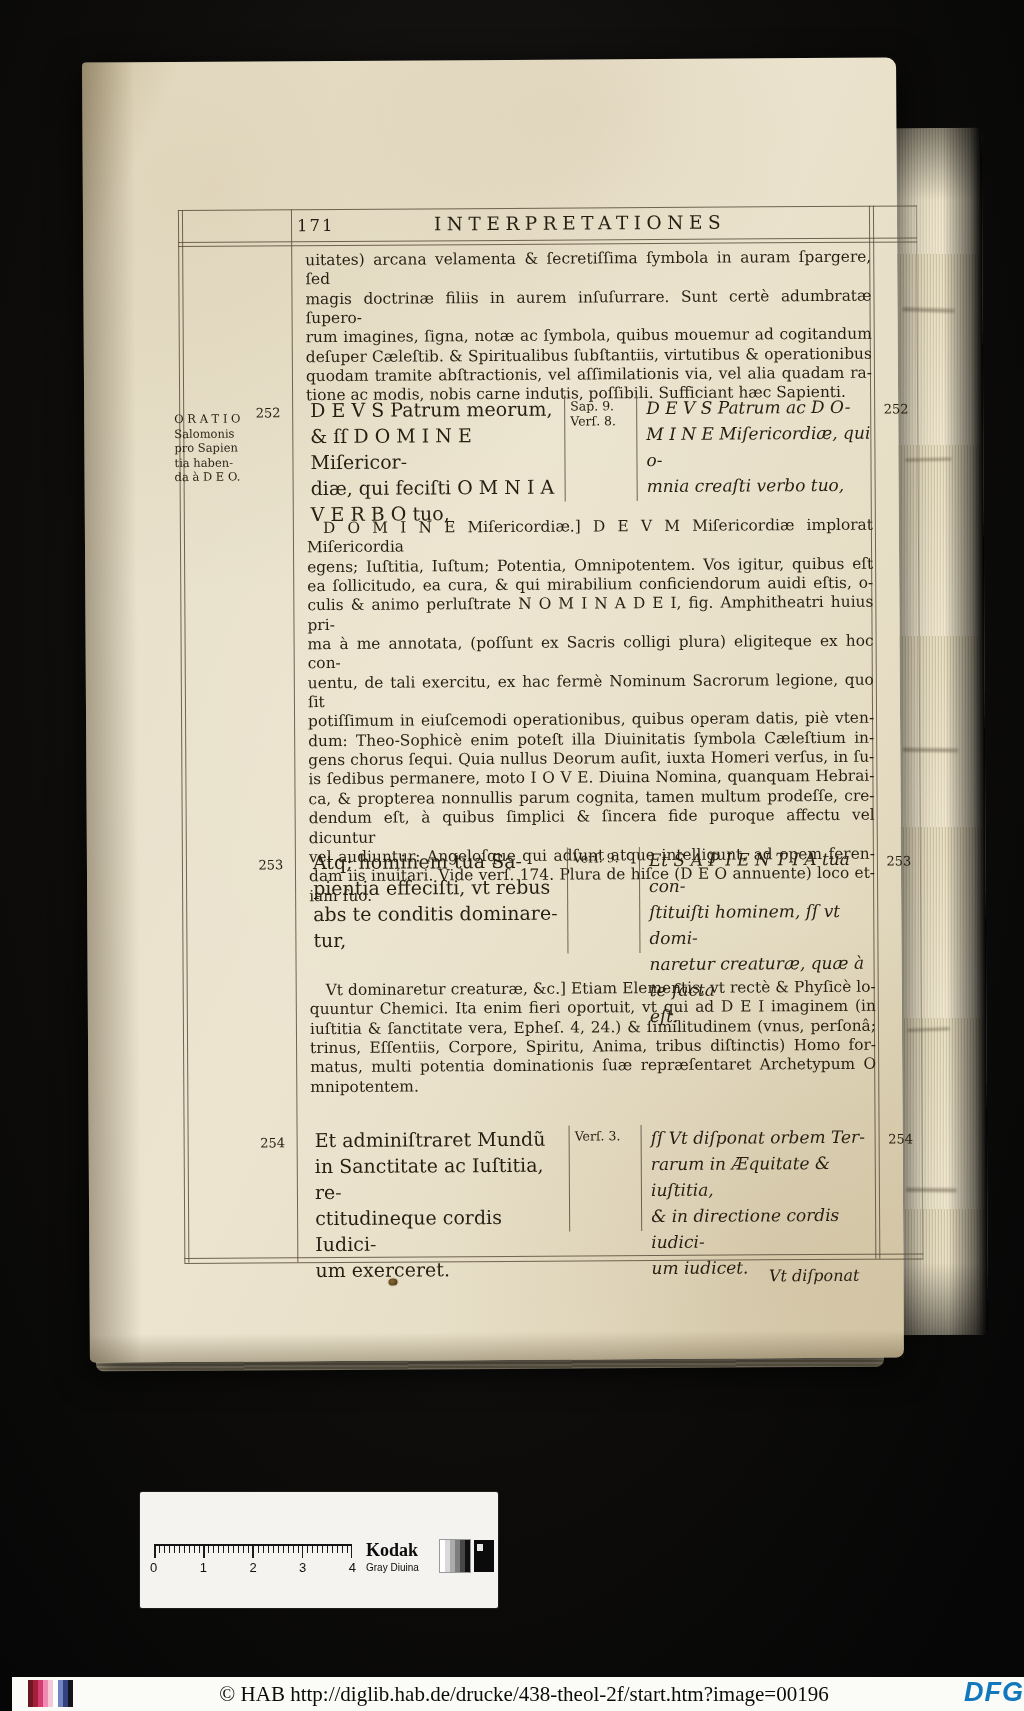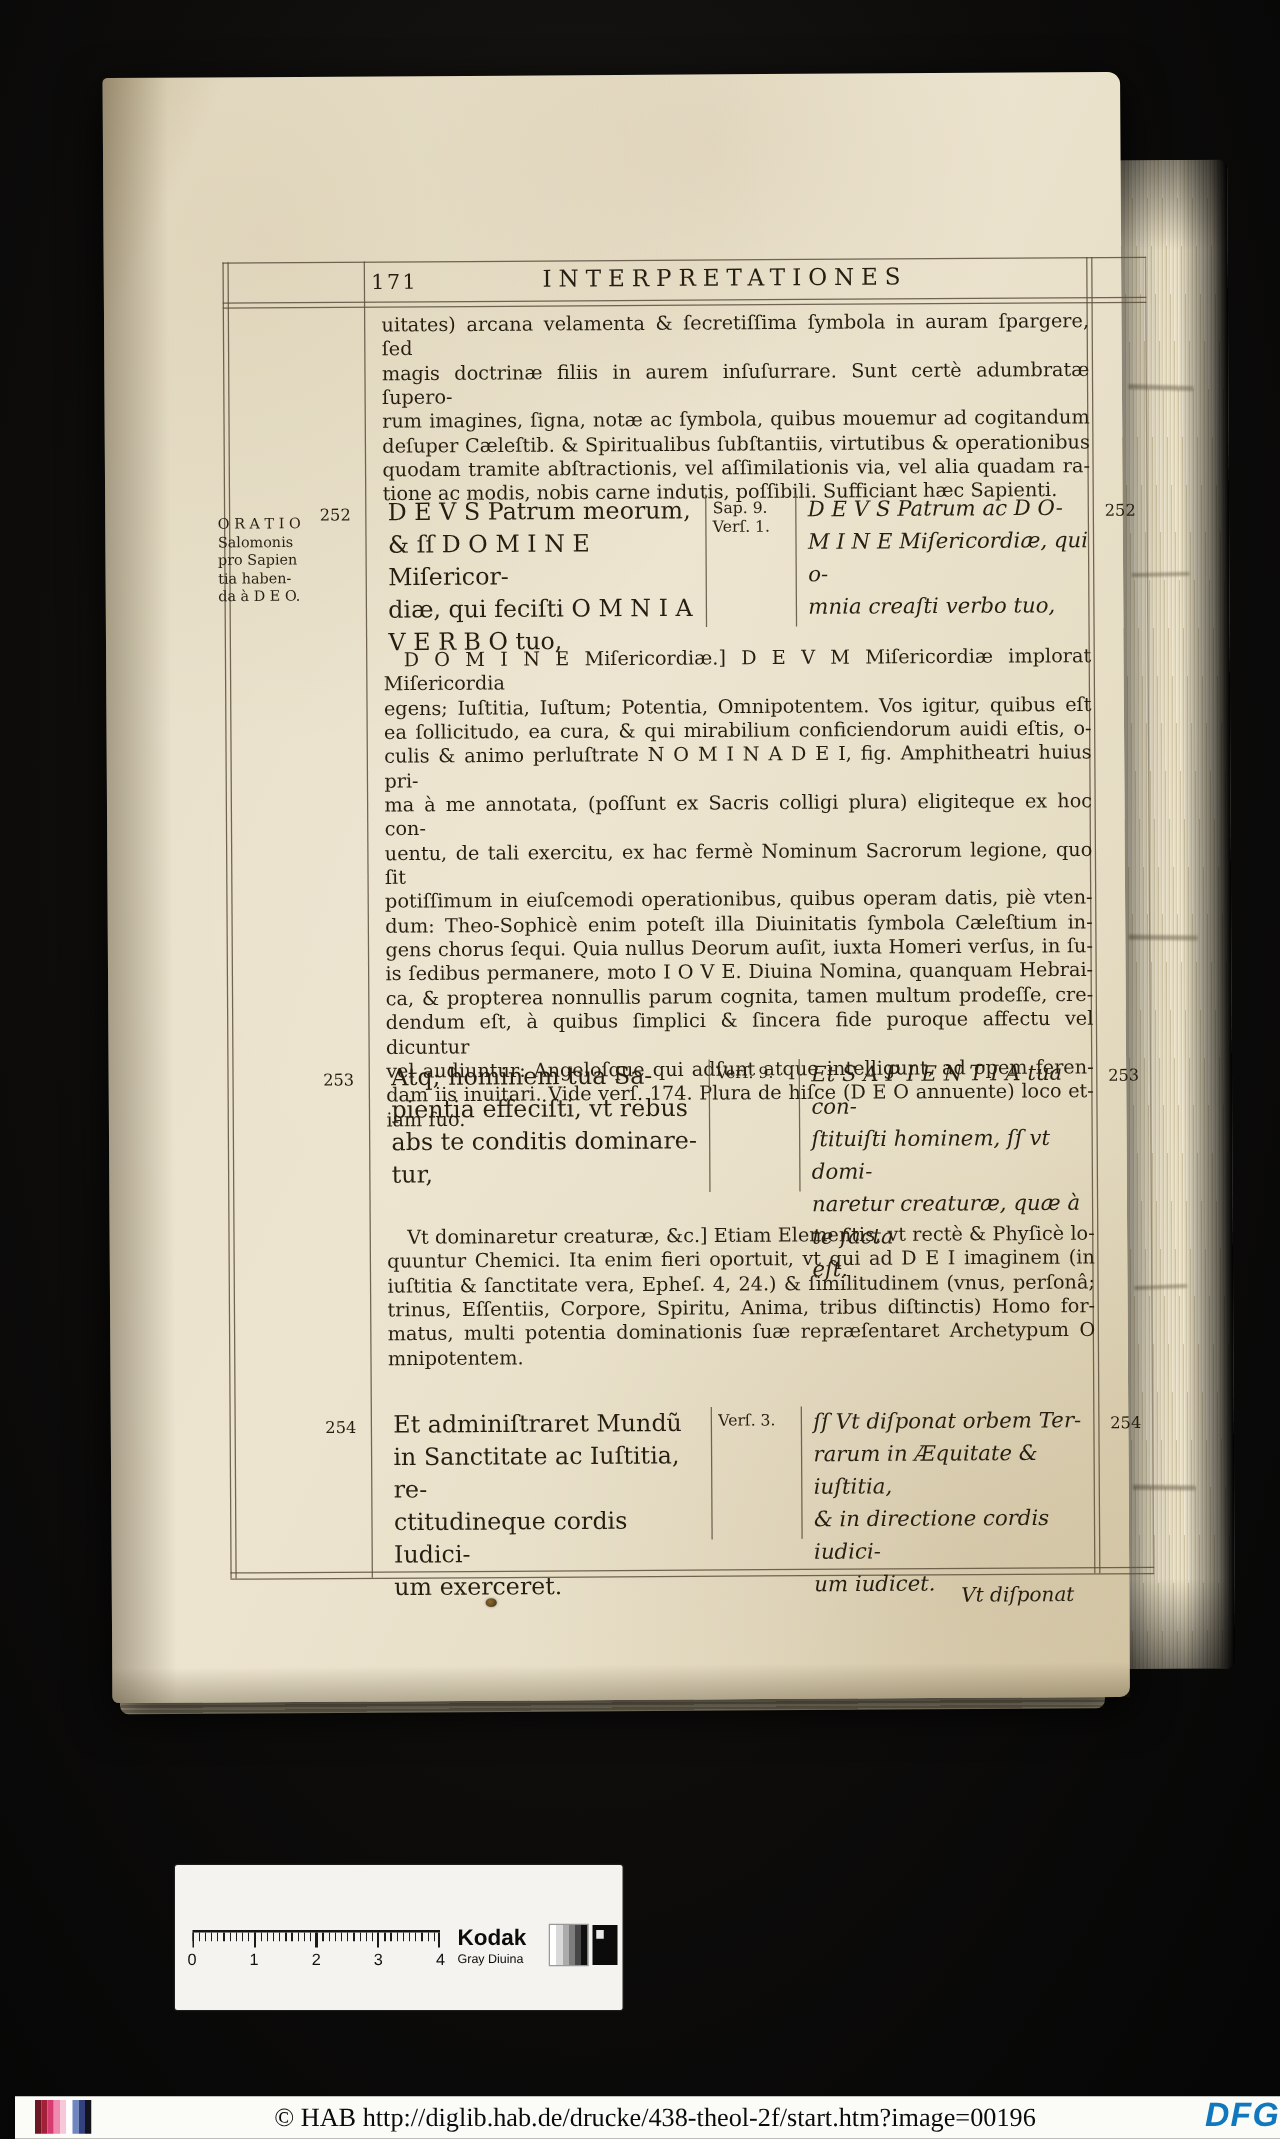--- a/index.html
+++ b/index.html
@@ -87,21 +87,21 @@
   .ruler-line { width:198px; height:2px; background:#141414; }
   .ruler-ticks { position:relative; width:198px; height:12px; }
   .t-minor { position:absolute; left:0; top:0; width:100%; height:7px;
     background:repeating-linear-gradient(90deg,#1a1a1a 0 1px, transparent 1px 4.95px); }
   .t-major { position:absolute; left:0; top:0; width:100%; height:12px;
     background:repeating-linear-gradient(90deg,#1a1a1a 0 1.6px, transparent 1.6px 49.2px); }
   .ruler-nums { width:206px; margin-left:-4px; margin-top:2px; display:flex;
     justify-content:space-between; font-family:"Liberation Sans", sans-serif;
     font-size:13px; color:#101010; }
   .kodak-block { position:absolute; left:226px; top:48px; color:#0c0c0c; }
-  .kodak-name { font-family:Liberation Sans, sans-serif; font-weight:700; font-size:18px; }
+  .kodak-name { font-family:Liberation Serif, serif; font-weight:700; font-size:18px; }
   .kodak-sub { font-family:"Liberation Sans", sans-serif; font-size:10px; margin-top:1px; }
   .gray-steps { position:absolute; left:300px; top:48px; width:30px; height:32px;
     background:linear-gradient(90deg,#ffffff 0 17%,#d9d9d9 17% 34%,#ababab 34% 51%,#7d7d7d 51% 68%,#474747 68% 84%,#101010 84% 100%);
     box-shadow:0 0 0 1px #999; }
   .black-patch { position:absolute; left:334px; top:48px; width:20px; height:32px; background:#0b0b0b; }
   .black-patch::after { content:""; position:absolute; left:3px; top:4px; width:6px; height:7px; background:#e8e8e8; }
 
   
   .bottom-bar { position:absolute; left:12px; top:1677px; width:1024px; height:47px; background:#fbfbf8; }
   .color-strip { position:absolute; left:16px; top:3px; height:27px; display:flex; }
@@ -168,21 +168,21 @@
     <div class="verse-sec ink" style="top:336px;height:110px">
       <div class="lines verse-left">
           <div class="tline">D E V S Patrum meorum,</div>
           <div class="tline">&amp; ſſ D O M I N E Miſericor-</div>
           <div class="tline">diæ, qui feciſti O M N I A</div>
           <div class="tline">V E R B O tuo,</div>
         </div>
       <div class="sec-vrule" style="left:258px;height:106px"></div>
       <div class="lines verse-ref">
           <div class="tline">Sap. 9.</div>
-          <div class="tline">Verſ. 1.</div>
+          <div class="tline">Verſ. 8.</div>
         </div>
       <div class="sec-vrule" style="left:330px;height:106px"></div>
       <div class="lines verse-right">
           <div class="tline">D E V S Patrum ac D O-</div>
           <div class="tline">M I N E Miſericordiæ, qui o-</div>
           <div class="tline">mnia creaſti verbo tuo,</div>
         </div>
     </div>
 
     <div class="lines prose ink" style="top:458px">

